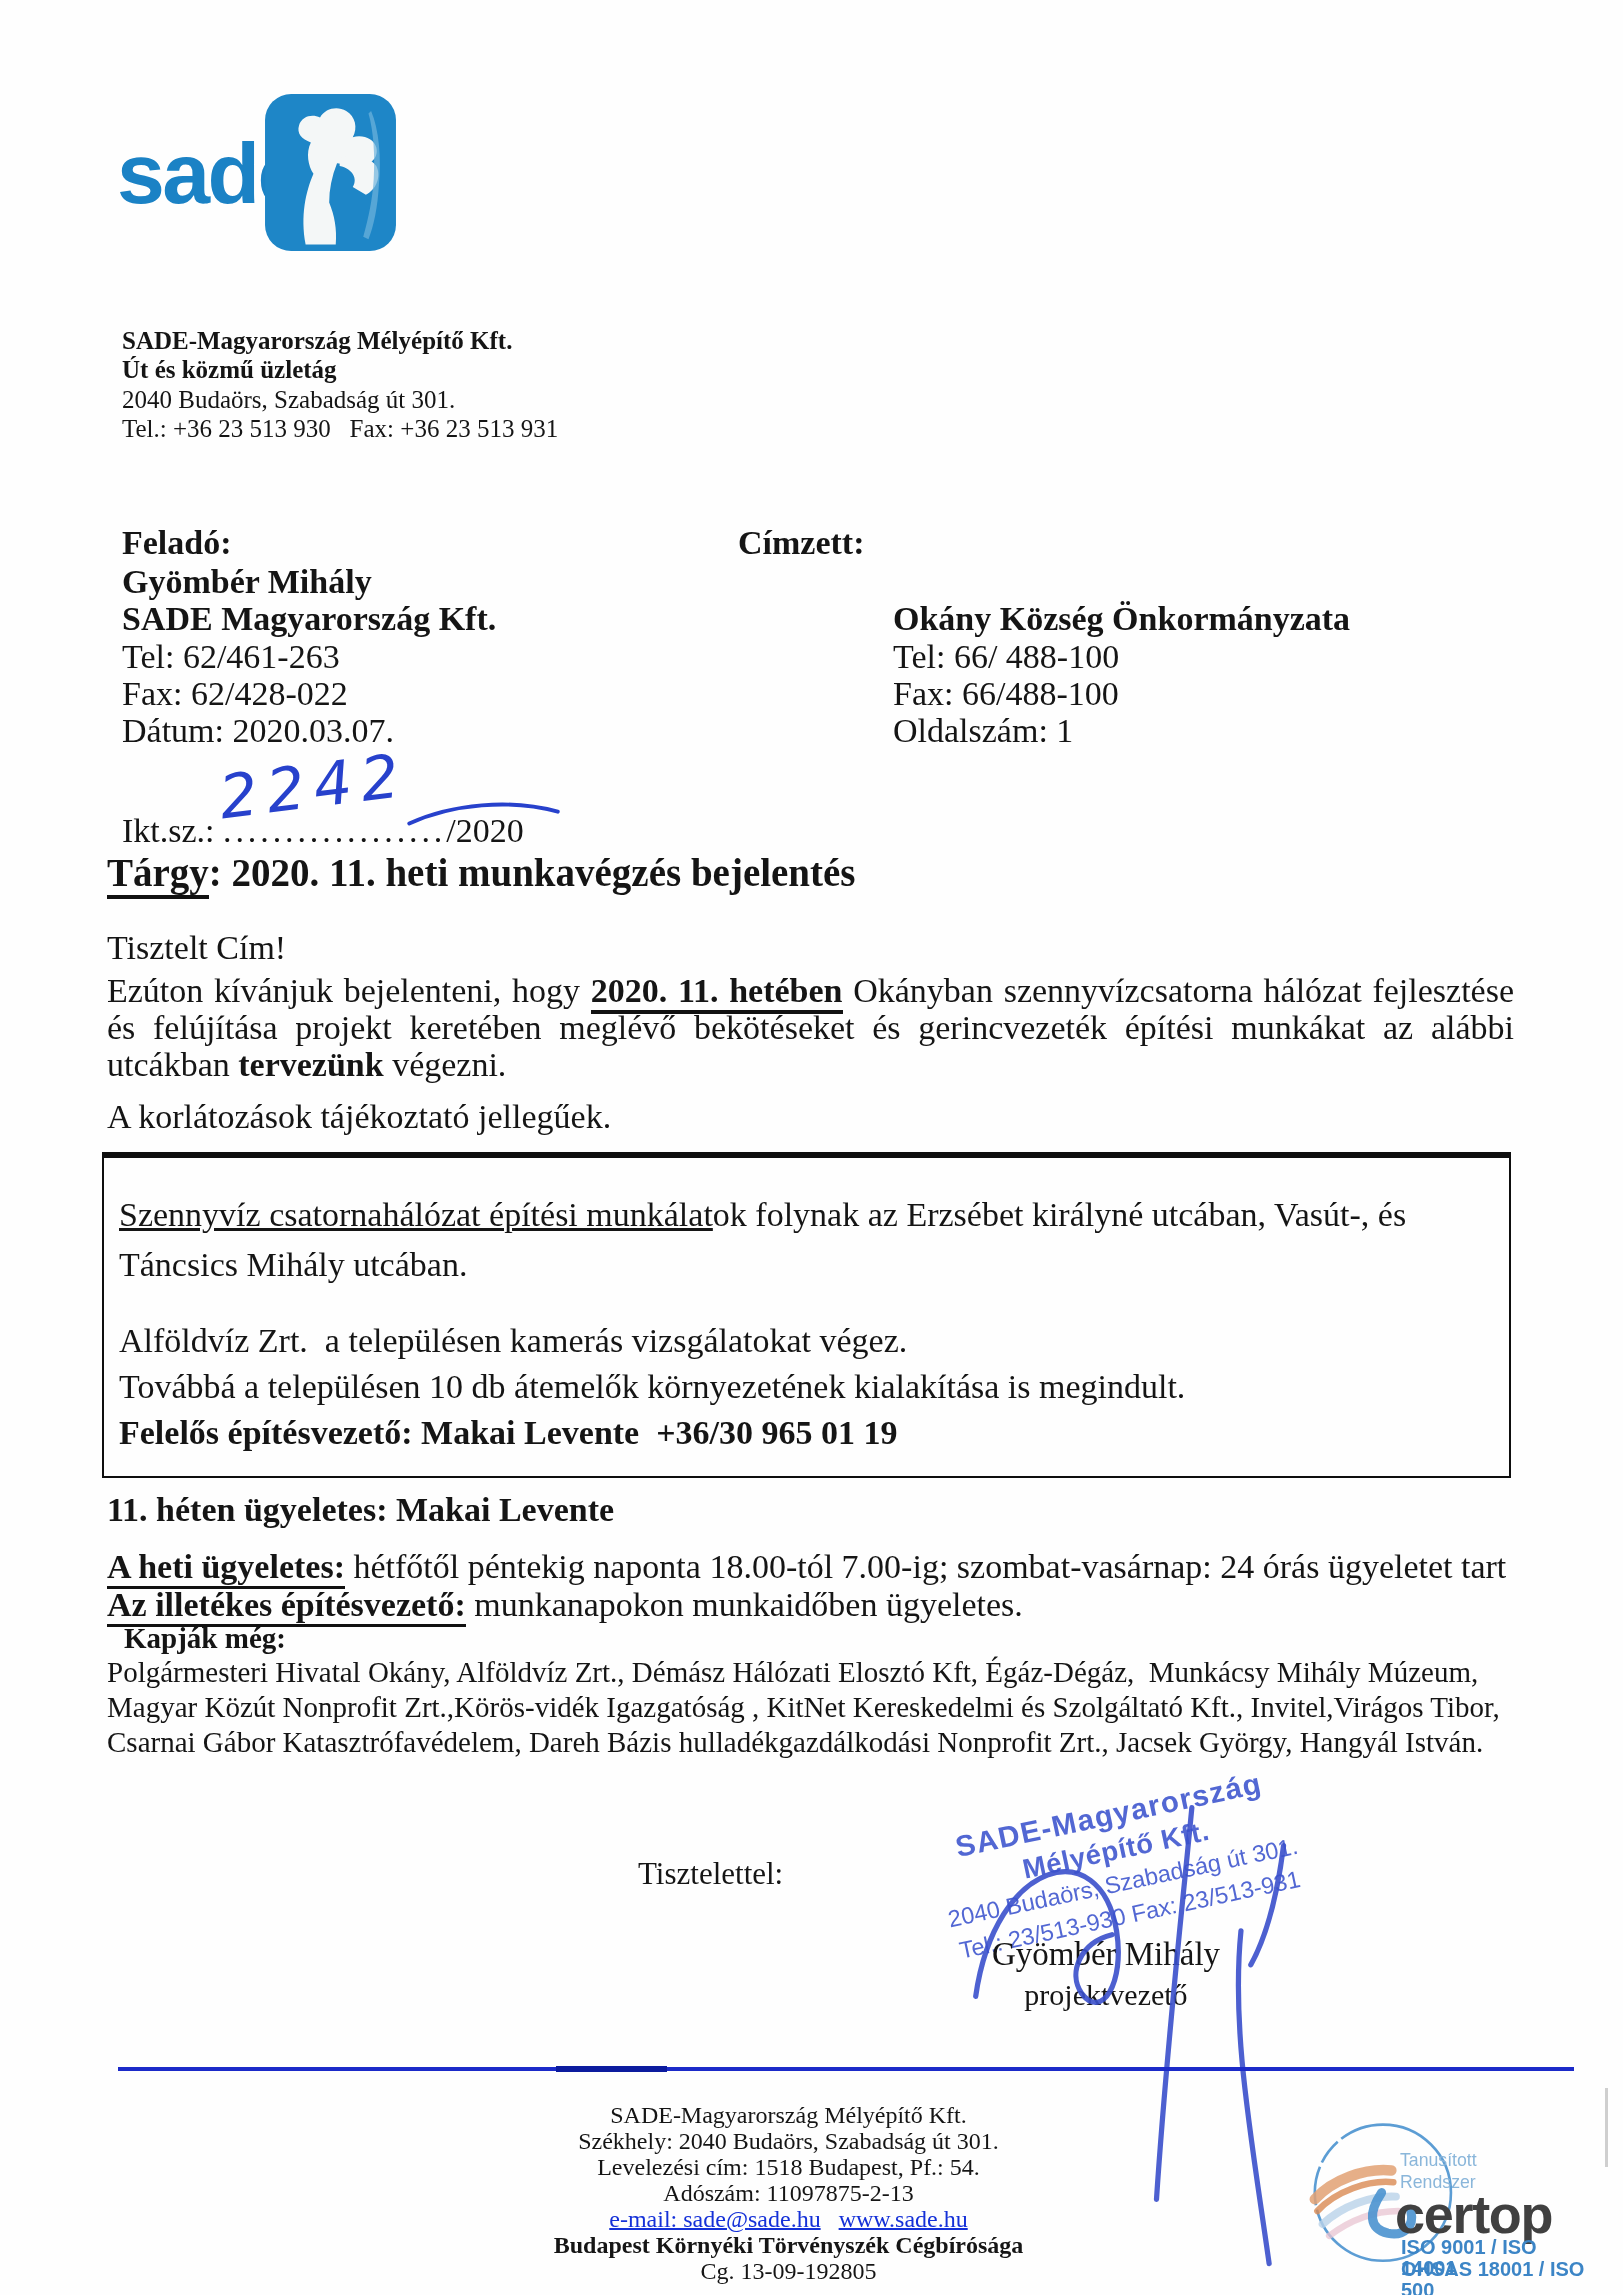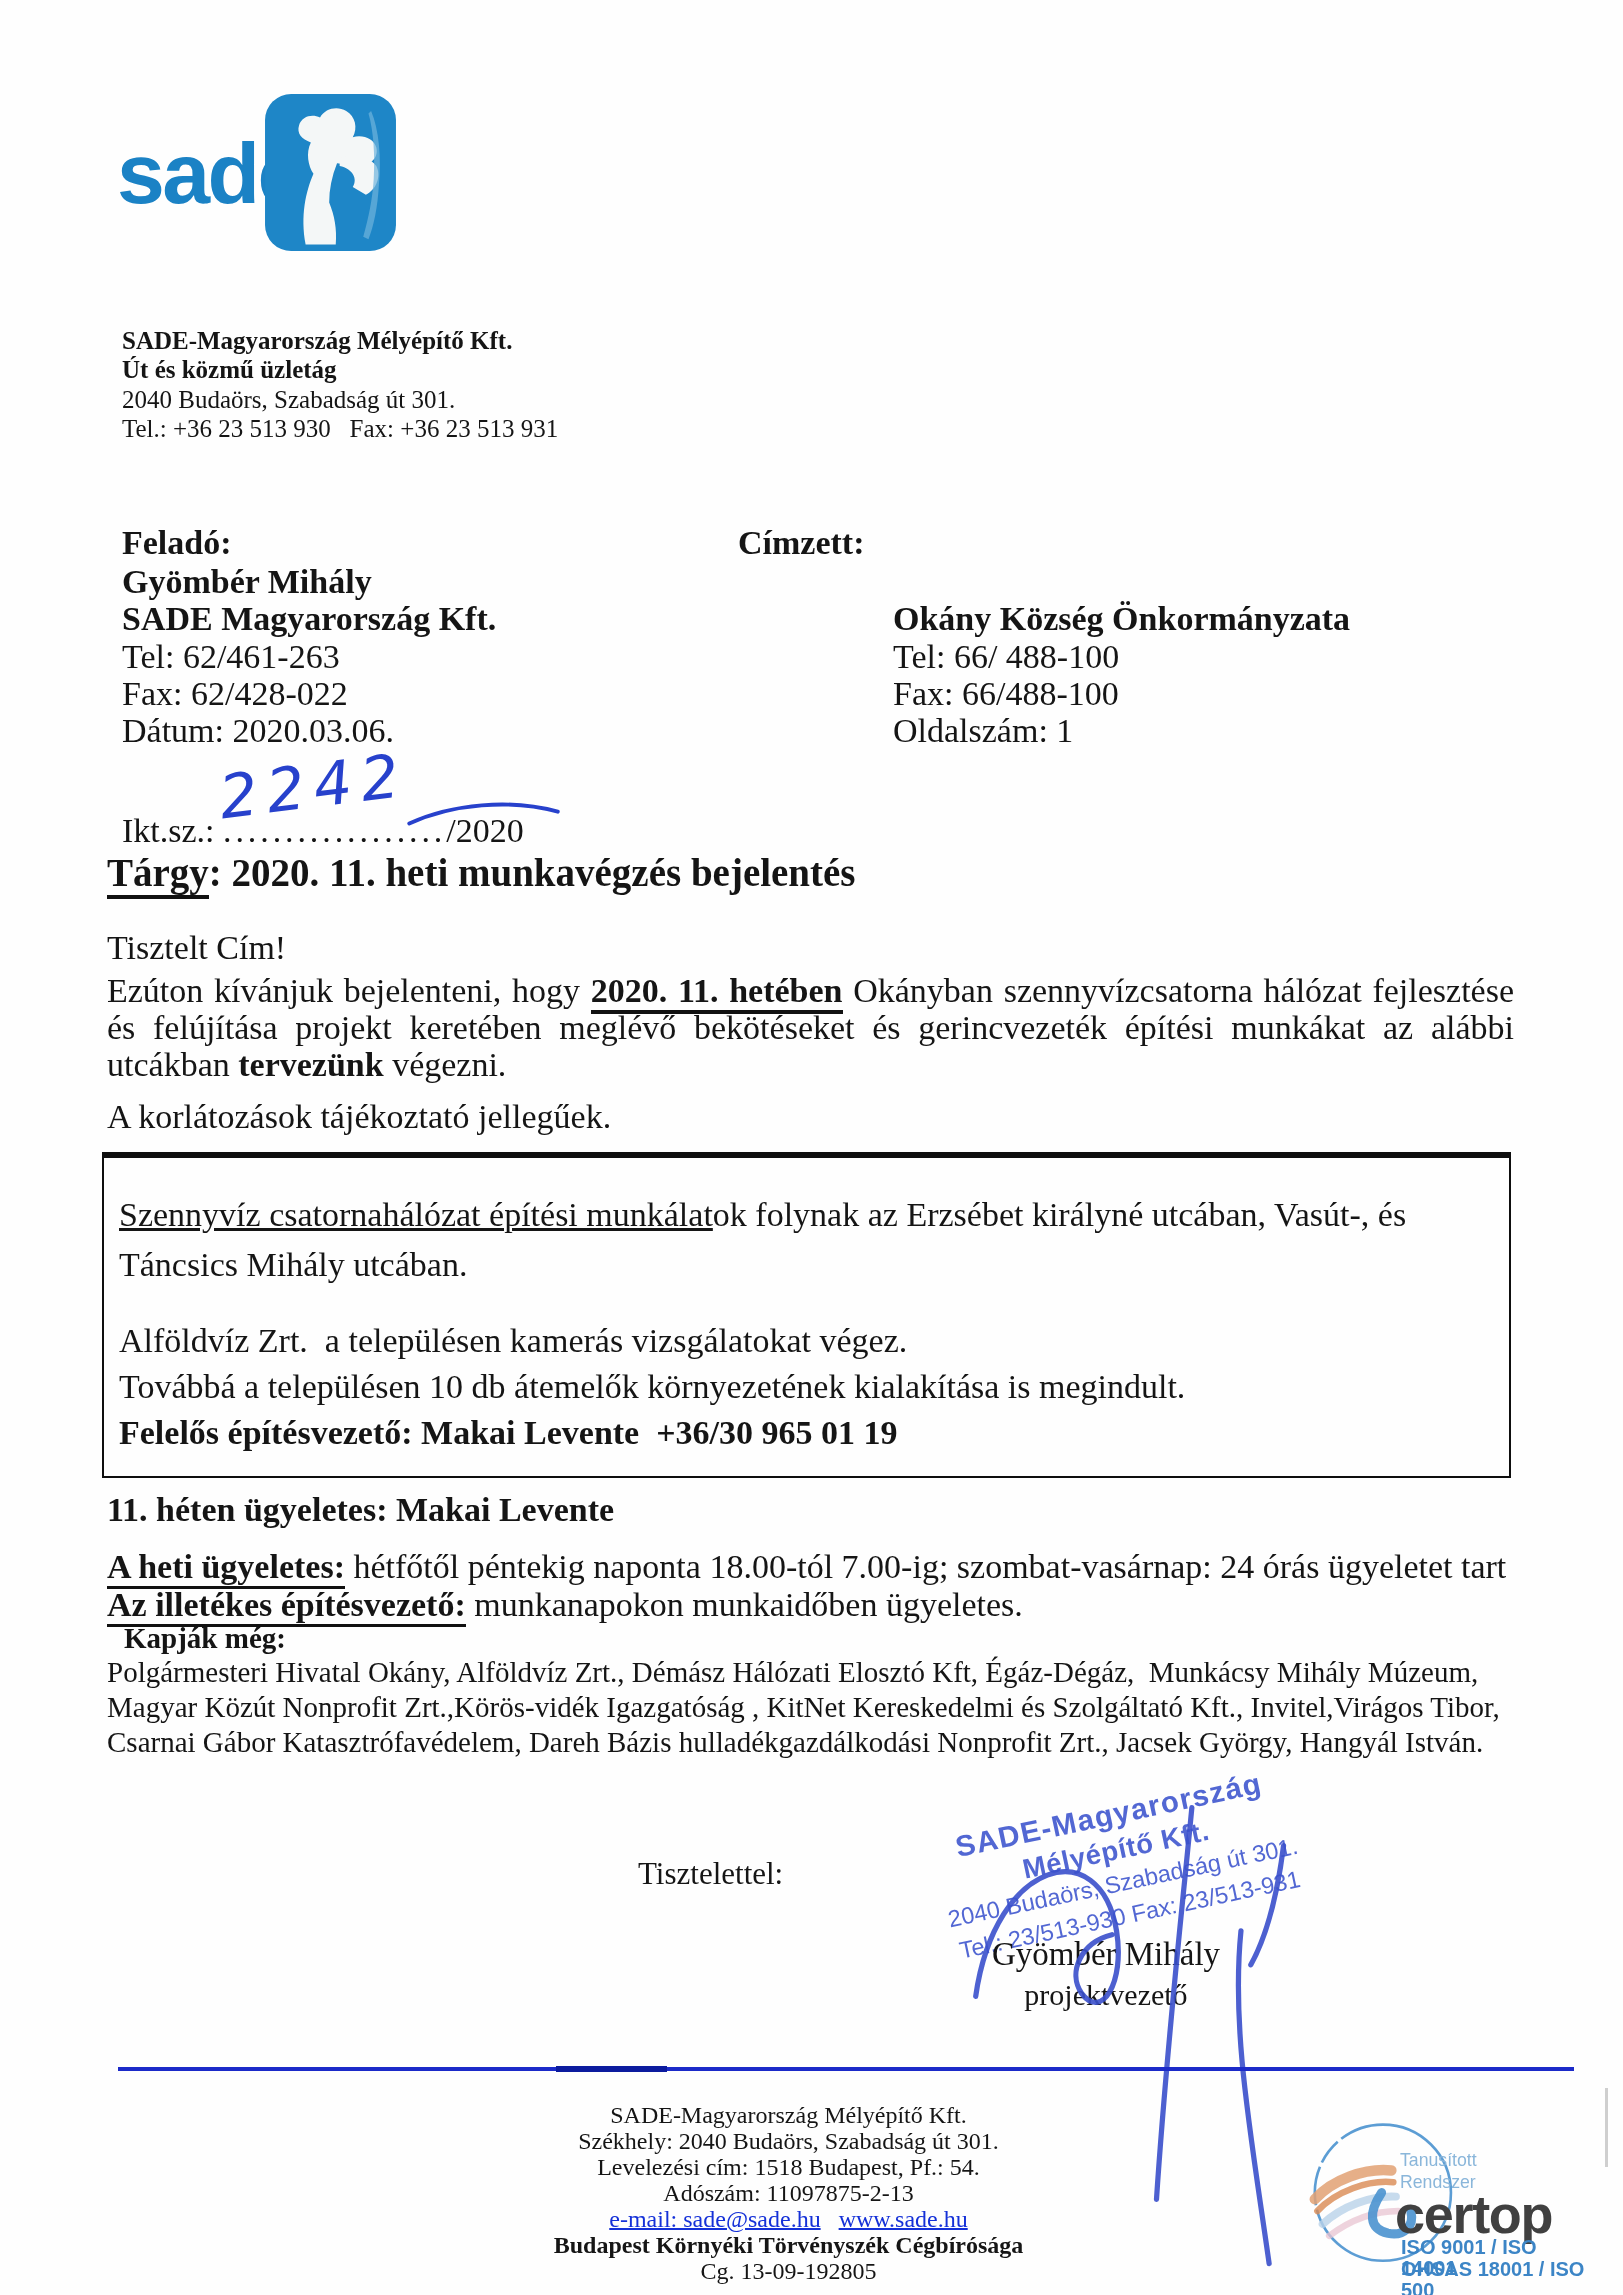--- a/index.html
+++ b/index.html
@@ -58,21 +58,21 @@
   <div class="abs t38 b" style="left:122px;top:326px;">SADE-Magyarország Mélyépítő Kft.</div>
   <div class="abs t38 b" style="left:122px;top:355px;">Út és közmű üzletág</div>
   <div class="abs t38" style="left:122px;top:385px;">2040 Budaörs, Szabadság út 301.</div>
   <div class="abs t38 pre" style="left:122px;top:414px;">Tel.: +36 23 513 930   Fax: +36 23 513 931</div>
 
   <div class="abs t46 b" style="left:122px;top:524px;">Feladó:</div>
   <div class="abs t46 b" style="left:122px;top:563px;">Gyömbér Mihály</div>
   <div class="abs t46 b" style="left:122px;top:600px;">SADE Magyarország Kft.</div>
   <div class="abs t46" style="left:122px;top:638px;">Tel: 62/461-263</div>
   <div class="abs t46" style="left:122px;top:675px;">Fax: 62/428-022</div>
-  <div class="abs t46" style="left:122px;top:712px;">Dátum: 2020.03.06.</div>
+  <div class="abs t46" style="left:122px;top:712px;">Dátum: 2020.03.07.</div>
 
   <div class="abs t46 b" style="left:738px;top:524px;">Címzett:</div>
   <div class="abs t46 b" style="left:893px;top:600px;">Okány Község Önkormányzata</div>
   <div class="abs t46" style="left:893px;top:638px;">Tel: 66/ 488-100</div>
   <div class="abs t46" style="left:893px;top:675px;">Fax: 66/488-100</div>
   <div class="abs t46" style="left:893px;top:712px;">Oldalszám: 1</div>
 
   <div class="abs t46" style="left:122px;top:812px;"><span>Ikt.sz.: </span><span style="letter-spacing:3.9px;">..................</span><span>/2020</span></div>
   <div class="abs hand" style="left:219px;top:751px;">2242</div>
   <div class="abs" style="left:406px;top:792px;width:157px;height:46px;">

